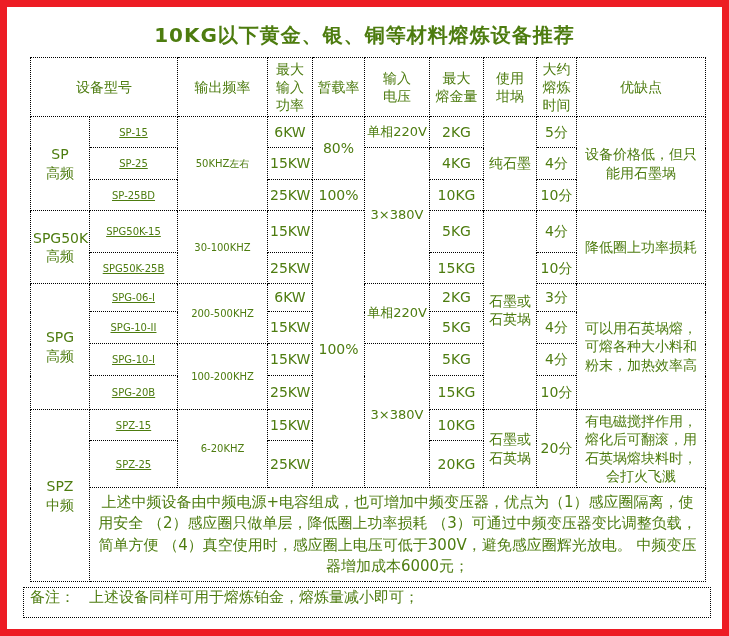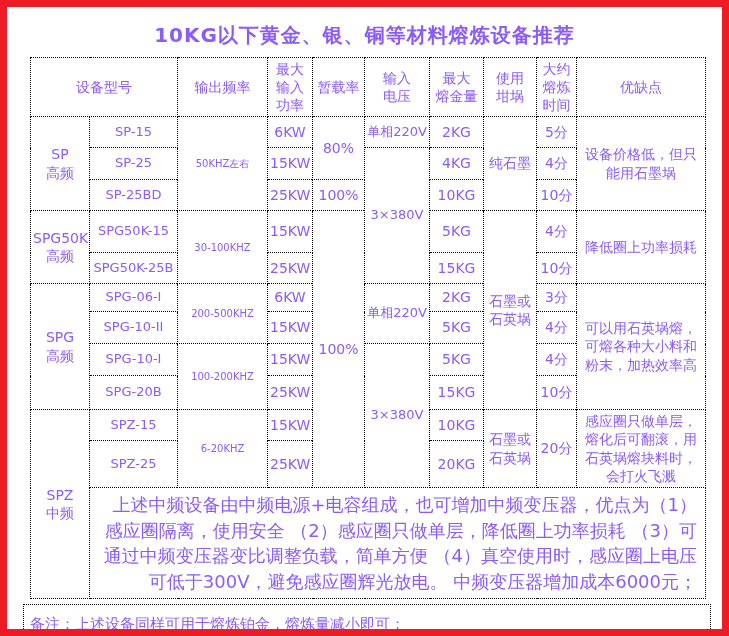--- a/index.html
+++ b/index.html
@@ -2,21 +2,21 @@
 <html><head>
 <meta charset="utf-8">
 <style>
   html,body { margin:0; padding:0; background:#ffffff; }
   .frame {
     position:relative;
     width:729px; height:636px;
     box-sizing:border-box;
     border:7px solid #ed1c24;
     background:#ffffff;
-    color:#8b5cf6;
+    color:#4d7c0f;
     font-family:"DejaVu Sans", sans-serif;
     overflow:hidden;
   }
   .title {
     margin-top:15px;
     text-align:center;
     font-size:20px;
     font-weight:bold;
     letter-spacing:1px;
   }
@@ -45,48 +45,48 @@
   .eq tbody tr:nth-child(3)  { height:31px;margin-top:28px; }
   .eq tbody tr:nth-child(4)  { height:42px; }
   .eq tbody tr:nth-child(5)  { height:31px; }
   .eq tbody tr:nth-child(6)  { height:28px; }
   .eq tbody tr:nth-child(7)  { height:32px; }
   .eq tbody tr:nth-child(8)  { height:32px; }
   .eq tbody tr:nth-child(9)  { height:34px; }
   .eq tbody tr:nth-child(10) { height:31px; }
   .eq tbody tr:nth-child(11) { height:47px; }
   .eq tbody tr:nth-child(12) { height:85px; }
-  .eq td[data-name="cell-model"]     { font-size:13px; white-space:nowrap; }
+  .eq td[data-name="cell-model"]     { font-size:10px; white-space:nowrap;text-decoration:underline; }
   .eq td[data-name="cell-frequency"] { font-size:10px;   white-space:nowrap; }
   .eq td[data-name="cell-voltage"]   { font-size:13px;   white-space:nowrap;text-align:center; }
   .eq td[data-name="cell-power"],
   .eq td[data-name="cell-capacity"],
   .eq td[data-name="cell-duty"],
   .eq td[data-name="cell-time"]      { white-space:nowrap; }
   .eq td.para {
-    text-align:right;
+    text-align:center;
     white-space:normal;
-    font-size:18px;
+    font-size:15px;
     line-height:1.42;
     padding:4px 8px;
     vertical-align:middle;
   }
   .remark {
     margin-left:16px;
     margin-top:5px;
     width:688px;
     box-sizing:border-box;
     border:1px dotted #000;
     height:31px;
     display:flex;
-    align-items:flex-end;
+    align-items:flex-start;
     font-size:15px;
     padding:0 6px;
   }
-  .remark .remark-text { }
+  .remark .remark-text { margin-left:14px; }
 </style>
 </head>
 <body>
 
 <div class="frame" data-name="page">
   <div class="title" data-name="page-title">10KG以下黄金、银、铜等材料熔炼设备推荐</div>
 
   <table class="eq" data-name="equipment-table">
     <colgroup>
       <col style="width:59px">
@@ -201,21 +201,21 @@
         <tr data-name="table-row">
           <td rowspan="3" data-name="cell-group">SPZ
 中频</td>
           <td data-name="cell-model">SPZ-15</td>
           <td rowspan="2" data-name="cell-frequency">6-20KHZ</td>
           <td data-name="cell-power">15KW</td>
           <td data-name="cell-capacity">10KG</td>
           <td rowspan="2" data-name="cell-crucible">石墨或
 石英埚</td>
           <td rowspan="2" data-name="cell-time">20分</td>
-          <td rowspan="2" data-name="cell-notes">感应圈只做单层，熔化后可翻滚，用石英埚熔块料时，会打火飞溅</td>
+          <td rowspan="2" data-name="cell-notes">有电磁搅拌作用，熔化后可翻滚，用石英埚熔块料时，会打火飞溅</td>
         </tr>
         <tr data-name="table-row">
           <td data-name="cell-model">SPZ-25</td>
           <td data-name="cell-power">25KW</td>
           <td data-name="cell-capacity">20KG</td>
         </tr>
         <tr data-name="table-row">
           <td colspan="9" class="para" data-name="cell-notes-paragraph">上述中频设备由中频电源+电容组成，也可增加中频变压器，优点为（1）感应圈隔离，使用安全 （2）感应圈只做单层，降低圈上功率损耗 （3）可通过中频变压器变比调整负载，简单方便 （4）真空使用时，感应圈上电压可低于300V，避免感应圈辉光放电。 中频变压器增加成本6000元；</td>
         </tr>
       </tbody>

